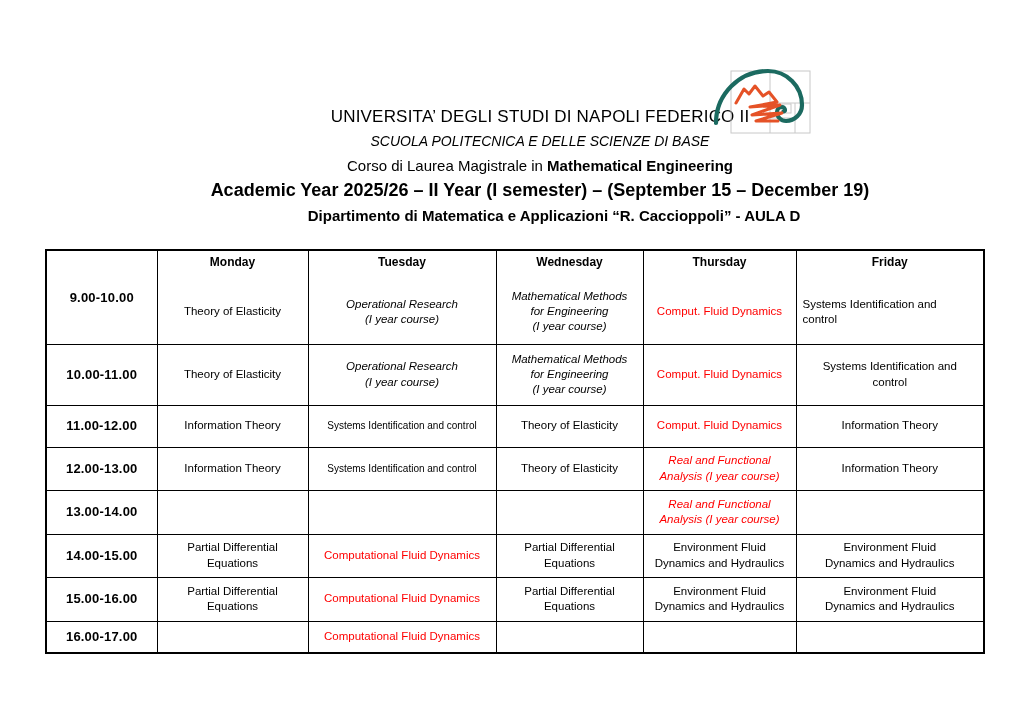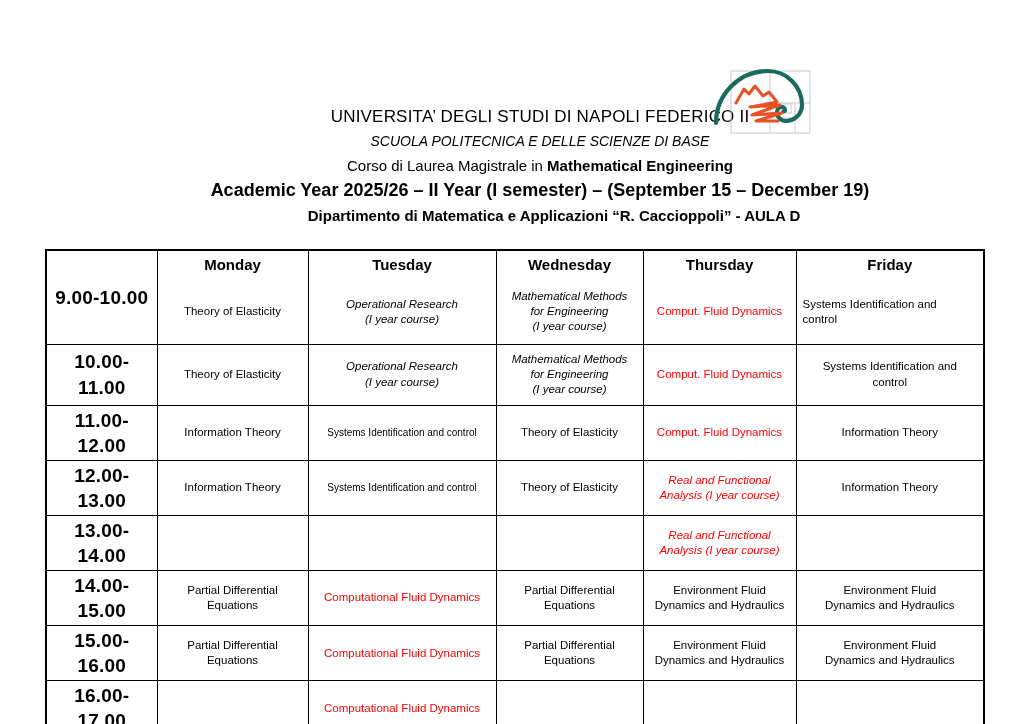--- a/index.html
+++ b/index.html
@@ -30,24 +30,24 @@
     border:1.6px solid #000;
     padding:2px 4px;
     text-align:center; vertical-align:middle;
     font-size:11.5px; line-height:1.32;
     overflow:hidden;
   }
   tr.r1 { height:94px; } tr.r2 { height:61px; } tr.r3 { height:42px; }
   tr.r4 { height:43px; } tr.r5 { height:44px; } tr.r6 { height:43px;margin-left:15px; }
   tr.r7 { height:44px; } tr.r8 { height:32px; }
 
-  .time { font-weight:bold; font-size:19px; letter-spacing:.2px; }
+  .time { font-weight:bold; font-size:13px; letter-spacing:.2px; }
 
   td.daycell { vertical-align:top; padding-top:4px; }
-  .day { font-weight:bold; font-size:15px; height:29px; text-align:center; }
+  .day { font-weight:bold; font-size:12px; height:29px; text-align:center; }
   .course-wrap { height:56px; display:flex; align-items:center; justify-content:center; }
   .course-wrap.fstart { justify-content:flex-start; text-align:left; padding-left:2px; }
 
   .course { white-space:pre-line; }
   .italic { font-style:italic; }
   .red    { color:#ff0000; }
   .small  { font-size:10px; }
   td.fri  { text-align:left; padding-left:6px; }
 </style>
 </head>

